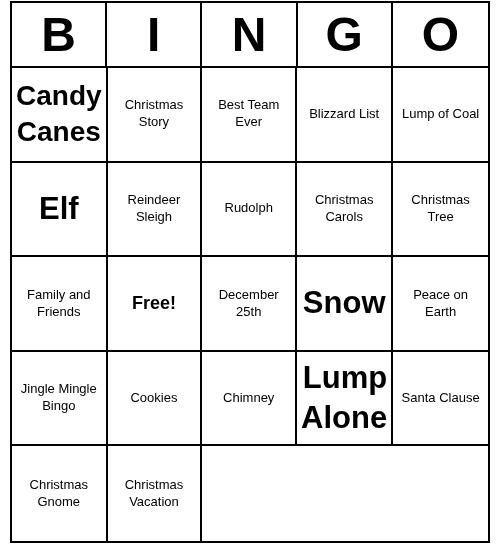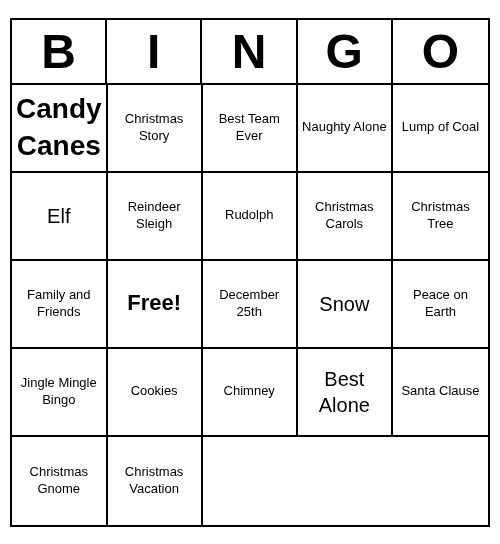--- a/index.html
+++ b/index.html
@@ -58,62 +58,63 @@
 
     .bingo-cell:nth-child(5n) {
       border-right: none;
     }
 
     .bingo-cell:nth-child(n+21) {
       border-bottom: none;
     }
 
     .bingo-cell.large-text {
-      font-size: 20px;
-      font-weight: normal;
+      font-size: 31px;
+      font-weight: bold;
+      text-align: right;
     }
 
     .bingo-cell.medium-text {
       font-size: 28px;
       font-weight: bold;
     }
 
     .bingo-cell.free-space {
-      font-size: 22px;
+      font-size: 18px;
       font-weight: bold;
     }
   </style>
 </head>
 <body>
 
 <div class="bingo-card">
   <div class="bingo-header">
   <div class="bingo-header-cell">B</div>
       <div class="bingo-header-cell">I</div>
       <div class="bingo-header-cell">N</div>
       <div class="bingo-header-cell">G</div>
       <div class="bingo-header-cell">O</div>
     </div>
   <div class="bingo-grid">
   <div class="bingo-cell medium-text">Candy Canes</div>
       <div class="bingo-cell">Christmas Story</div>
       <div class="bingo-cell">Best Team Ever</div>
-      <div class="bingo-cell">Naughty Alone</div>
+      <div class="bingo-cell">Blizzard List</div>
       <div class="bingo-cell">Lump of Coal</div>
       <div class="bingo-cell large-text">Elf</div>
       <div class="bingo-cell">Reindeer Sleigh</div>
       <div class="bingo-cell">Rudolph</div>
       <div class="bingo-cell">Christmas Carols</div>
       <div class="bingo-cell">Christmas Tree</div>
       <div class="bingo-cell">Family and Friends</div>
       <div class="bingo-cell free-space">Free!</div>
       <div class="bingo-cell">December 25th</div>
       <div class="bingo-cell large-text">Snow</div>
       <div class="bingo-cell">Peace on Earth</div>
       <div class="bingo-cell">Jingle Mingle Bingo</div>
       <div class="bingo-cell">Cookies</div>
       <div class="bingo-cell">Chimney</div>
-      <div class="bingo-cell large-text">Best Alone</div>
+      <div class="bingo-cell large-text">Lump Alone</div>
       <div class="bingo-cell">Santa Clause</div>
       <div class="bingo-cell">Christmas Gnome</div>
       <div class="bingo-cell">Christmas Vacation</div>
     </div>
 </div>
 
 </body></html>

